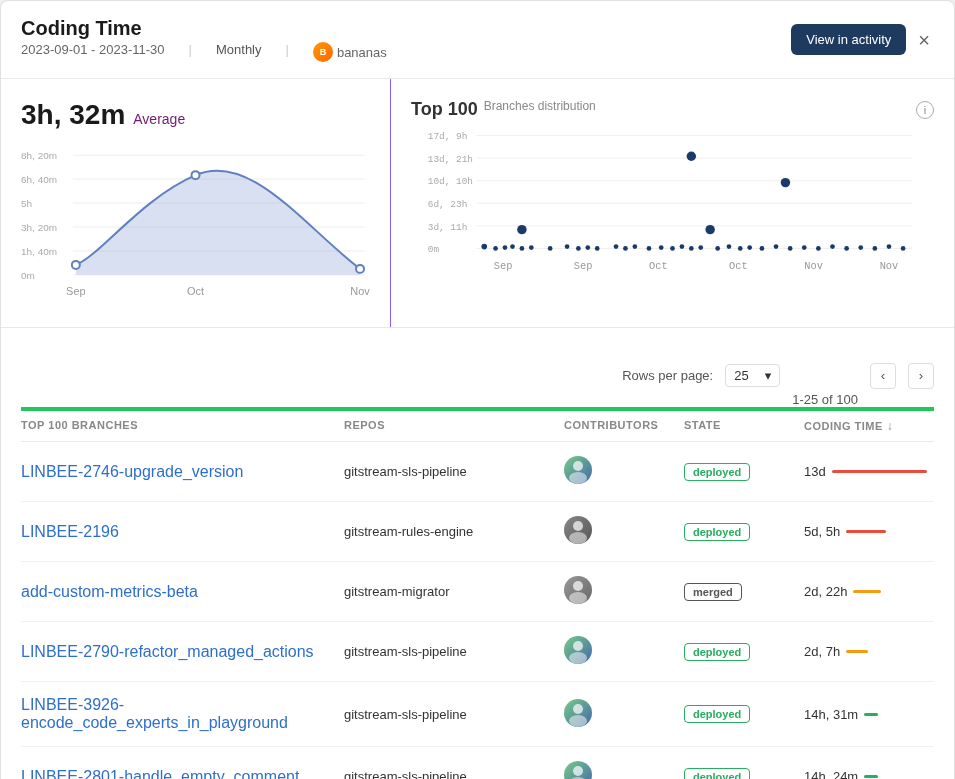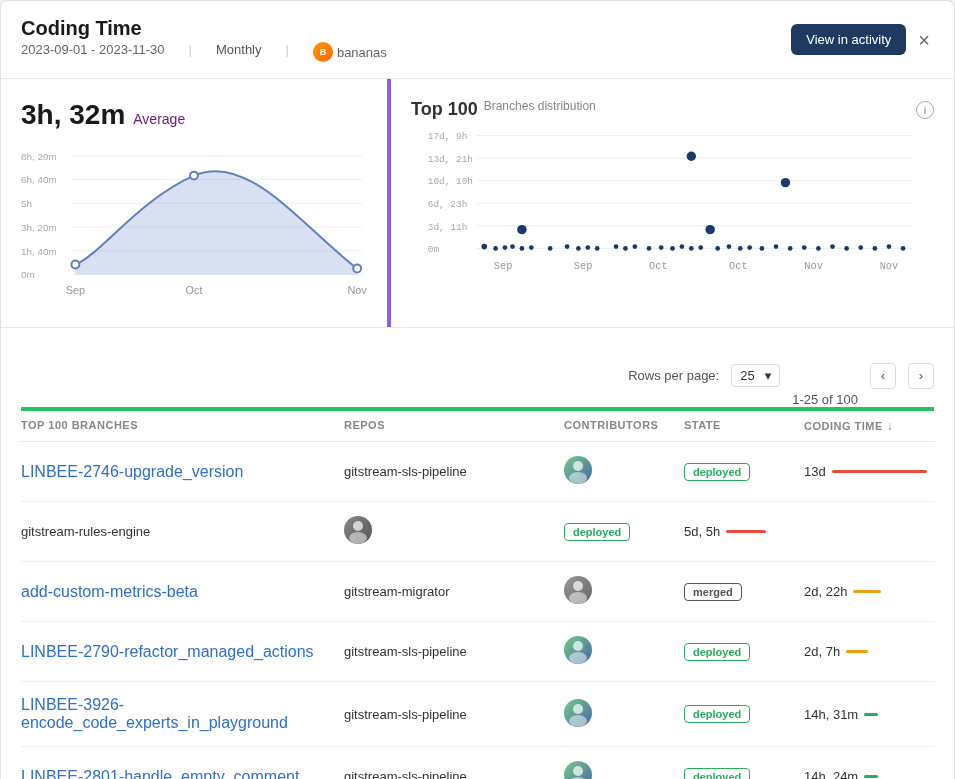--- a/index.html
+++ b/index.html
@@ -9,38 +9,38 @@
     .header-title-block { flex: 1; }
     .header-title { font-size: 20px; font-weight: 600; color: #1a1a1a; }
     .header-subtitle { display: flex; gap: 24px; color: #666; font-size: 13px; margin-top: 2px; }
     .separator { color: #ccc; }
     .user-badge { display: flex; align-items: center; gap: 4px; }
     .user-avatar { width: 20px; height: 20px; border-radius: 50%; background: linear-gradient(135deg, #f90, #f60); display: inline-flex; align-items: center; justify-content: center; font-size: 9px; font-weight: bold; color: white; }
     .header-actions { display: flex; align-items: center; gap: 8px; }
     .btn-primary { background: #1e3a5f; color: white; border: none; border-radius: 6px; padding: 8px 15px; font-size: 13px; cursor: pointer; font-weight: 500; }
     .btn-close { background: none; border: none; cursor: pointer; color: #666; font-size: 20px; padding: 4px; line-height: 1; }
     .charts-row { display: flex; gap: 0; border-bottom: 1px solid #e8e8e8; }
-    .chart-left { width: 390px; padding: 20px; border-right: 4px solid #8b5cf6; }
+    .chart-left { width: 390px; padding: 20px; border-right: 1px solid #8b5cf6; }
     .chart-right { flex: 1; padding: 20px; }
     .avg-label { display: flex; align-items: baseline; gap: 8px; margin-bottom: 16px; }
     .avg-value { font-size: 28px; font-weight: 700; color: #1a1a1a; }
     .avg-text { font-size: 14px; color: #701a75; }
     .chart-area { position: relative; height: 160px; margin-top: 11px; }
     .chart-svg { width: 100%; height: 100%; }
     .chart-right-header { display: flex; align-items: center; justify-content: space-between; margin-bottom: 8px; }
     .chart-right-title { display: flex; align-items: flex-start; gap: 6px; }
     .top100-label { font-size: 18px; font-weight: 700; }
     .branches-dist { font-size: 12px; color: #888; }
     .info-icon { width: 18px; height: 18px; border-radius: 50%; border: 1.5px solid #aaa; display: inline-flex; align-items: center; justify-content: center; font-size: 11px; color: #888; cursor: pointer; }
     .scatter-area { position: relative; height: 160px; font-family: Liberation Mono, monospace; }
     .scatter-svg { width: 100%; height: 100%; }
     .table-section { padding: 0 20px 20px; }
     .table-controls { display: flex; align-items: center; justify-content: flex-end; gap: 12px; padding: 16px 0 0; border-bottom: 4px solid #22c55e; }
     .rows-label { color: #555; font-size: 13px; }
-    .rows-select { border: 1px solid #ddd; border-radius: 4px; padding: 3px 8px; font-size: 13px; cursor: pointer; background: #fff; display: flex; align-items: center; gap: 10px; }
+    .rows-select { border: 1px solid #ddd; border-radius: 4px; padding: 3px 8px; font-size: 13px; cursor: pointer; background: #fff; display: flex; align-items: center; gap: 16px; }
     .pagination-info { color: #555; font-size: 13px; margin-top: 48px; }
     .pagination-btn { background: none; border: 1px solid #ddd; border-radius: 4px; width: 26px; height: 26px; cursor: pointer; display: flex; align-items: center; justify-content: center; color: #555; }
     .table-header { display: grid; grid-template-columns: 1fr 220px 120px 120px 130px; padding: 8px 0; border-bottom: 1px solid #e8e8e8; color: #888; font-size: 11px; font-weight: 600; text-transform: uppercase; letter-spacing: 0.5px; }
     .table-row { display: grid; grid-template-columns: 1fr 220px 120px 120px 130px; padding: 14px 0; border-bottom: 1px solid #f0f0f0; align-items: center; }
     .branch-link { color: #2e6fcc; text-decoration: none; font-size: 16px; }
     .repo-name { color: #333; font-size: 13px; }
     .contributor-avatar { width: 28px; height: 28px; border-radius: 50%; background: #c0c0c0; display: inline-flex; align-items: center; justify-content: center; font-size: 10px; color: #fff; overflow: hidden; }
     .state-badge { display: inline-block; border-radius: 4px; padding: 2px 8px; font-size: 11px; font-weight: 600; border: 1.5px solid; }
     .state-deployed { border-color: #27ae60; color: #27ae60; }
     .state-merged { border-color: #555; color: #555; }
@@ -227,20 +227,21 @@
         </div>
       </div>
       <div><span class="state-badge state-deployed">deployed</span></div>
       <div class="coding-time">
         <span>13d</span>
         <div class="time-bar" style="width:95px;background:#e74c3c;"></div>
       </div>
     </div>
 
     <div class="table-row">
+      <div><a class="branch-link" href="#">LINBEE-2196</a></div>
       <div class="repo-name">gitstream-rules-engine</div>
       <div>
         <div class="contributor-avatar" style="background:linear-gradient(135deg,#888,#555);">
           <svg width="28" height="28" viewBox="0 0 28 28">
               <circle cx="14" cy="10" r="5" fill="rgba(255,255,255,0.7)"></circle>
               <ellipse cx="14" cy="22" rx="9" ry="6" fill="rgba(255,255,255,0.5)"></ellipse>
             </svg>
         </div>
       </div>
       <div><span class="state-badge state-deployed">deployed</span></div>

